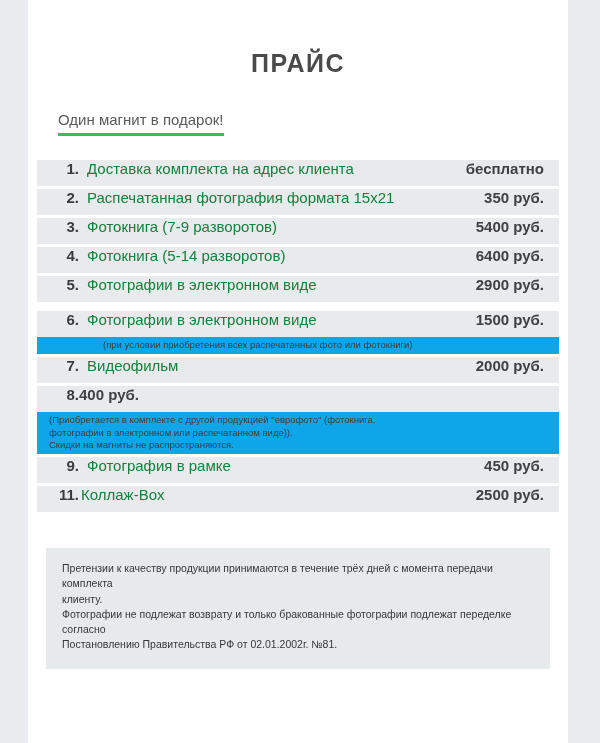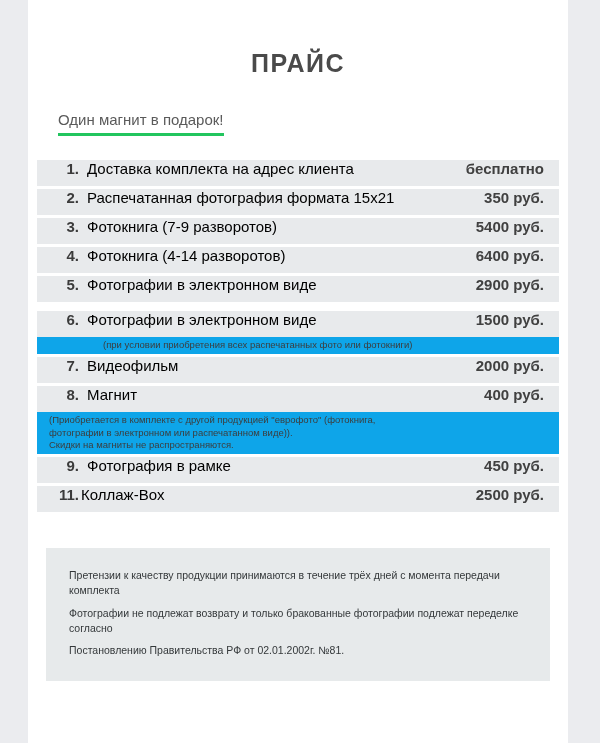--- a/index.html
+++ b/index.html
@@ -62,21 +62,21 @@
   .row-num {
     font-size: 15px;
     font-weight: bold;
     color: #3b3b3b;
     width: 30px;
     text-align: right;
     flex: none;
   }
   .row-label {
     font-size: 15px;
-    color: #000000;
+    color: #15803d;
     flex: 1 1 auto;
     padding-left: 8px;
     white-space: nowrap;
   }
   .row.wide-num .row-label {
     padding-left: 2px;
   }
   .row-price {
     font-size: 15px;
     font-weight: bold;
@@ -100,21 +100,21 @@
   }
   .footer {
     margin: 36px 18px 0 18px;
     background: #e7eaeb;
     padding: 13px 16px 16px 16px;
     font-size: 10.5px;
     line-height: 1.45;
     color: #34383a;
   }
   .footer p {
-    margin: 7px;
+    margin: 0;
   }
 </style>
 </head>
 <body>
 
 <div class="page">
 
   <h1 class="title">ПРАЙС</h1>
 
   <div class="subtitle-wrap">
@@ -136,21 +136,21 @@
     </div>
 
     <div class="row tight">
       <span class="row-num">3.</span>
       <span class="row-label">Фотокнига (7-9 разворотов)</span>
       <span class="row-price">5400 руб.</span>
     </div>
 
     <div class="row tight">
       <span class="row-num">4.</span>
-      <span class="row-label">Фотокнига (4-14 разворотов)</span>
+      <span class="row-label">Фотокнига (5-14 разворотов)</span>
       <span class="row-price">6400 руб.</span>
     </div>
 
     <div class="row tight">
       <span class="row-num">5.</span>
       <span class="row-label">Фотографии в электронном виде</span>
       <span class="row-price">2900 руб.</span>
     </div>
 
     <div class="row gap-before">
@@ -162,21 +162,20 @@
     <div class="note indented">(при условии приобретения всех распечатанных фото или фотокниги)</div>
 
     <div class="row tight">
       <span class="row-num">7.</span>
       <span class="row-label">Видеофильм</span>
       <span class="row-price">2000 руб.</span>
     </div>
 
     <div class="row tight">
       <span class="row-num">8.</span>
-      <span class="row-label">Магнит</span>
       <span class="row-price">400 руб.</span>
     </div>
 
     <div class="note flush">
       <div>(Приобретается в комплекте с другой продукцией "еврофото" (фотокнига,</div>
       <div>фотографии в электронном или распечатанном виде)).</div>
       <div>Скидки на магниты не распространяются.</div>
     </div>
 
     <div class="row tight">
@@ -189,17 +188,18 @@
     <div class="row tight wide-num">
       <span class="row-num">11.</span>
       <span class="row-label">Коллаж-Box</span>
       <span class="row-price">2500 руб.</span>
     </div>
 
   </div>
 
   <div class="footer">
     <p>Претензии к качеству продукции принимаются в течение трёх дней с момента передачи комплекта</p>
+    <p>клиенту.</p>
     <p>Фотографии не подлежат возврату и только бракованные фотографии подлежат переделке согласно</p>
     <p>Постановлению Правительства РФ от 02.01.2002г. №81.</p>
   </div>
 
 </div>
 
 </body></html>

